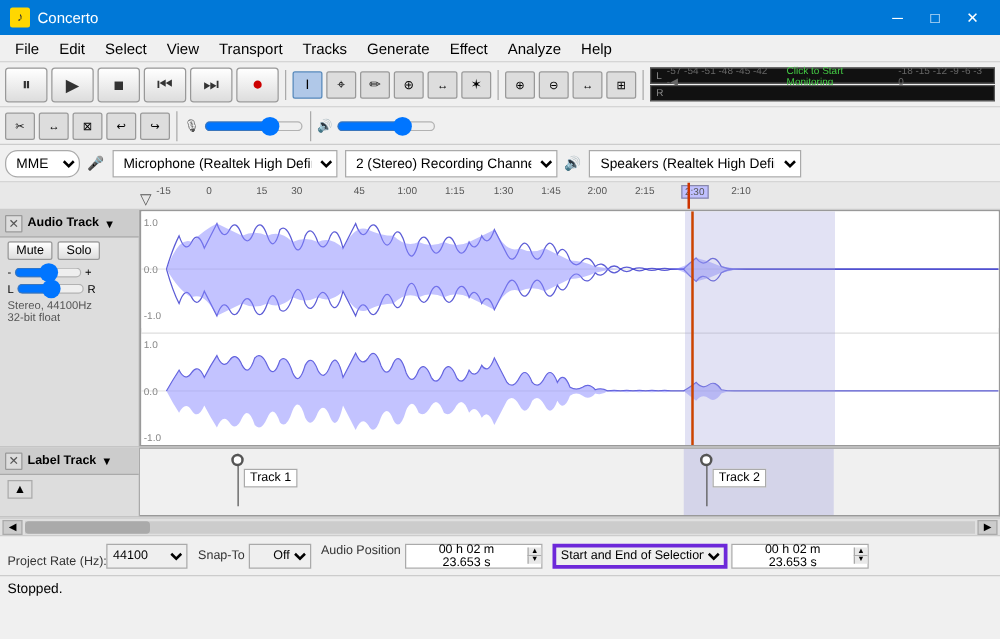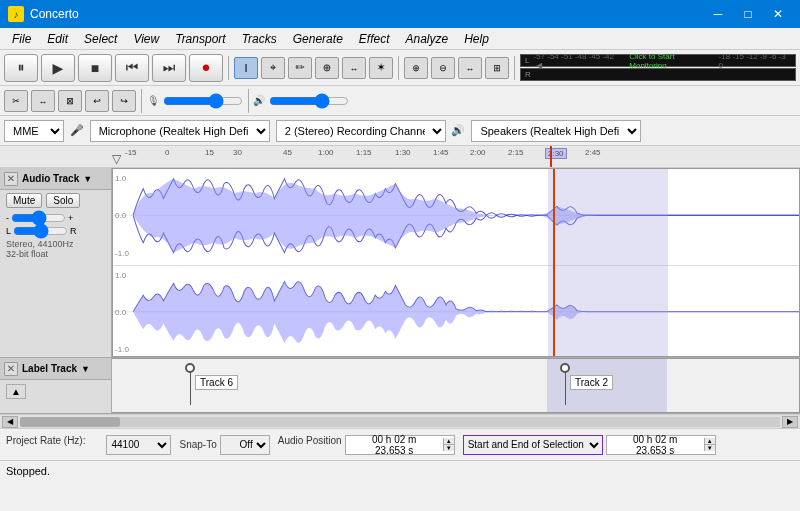--- a/index.html
+++ b/index.html
@@ -8,21 +8,21 @@
     
     .title-bar { background: #0078d7; color: white; height: 28px; display: flex; align-items: center; padding: 0 8px; justify-content: space-between; }
     .title-bar-left { display: flex; align-items: center; gap: 6px; }
     .title-bar-icon { width: 16px; height: 16px; background: #ffd700; border-radius: 2px; display: flex; align-items: center; justify-content: center; font-size: 10px; color: #333; }
     .title-bar-title { font-size: 12px; }
     .title-bar-controls { display: flex; gap: 2px; }
     .title-btn { width: 28px; height: 20px; border: none; cursor: pointer; display: flex; align-items: center; justify-content: center; font-size: 12px; color: white; background: transparent; }
 
     
     .menu-bar { background: #f0f0f0; height: 22px; display: flex; align-items: center; padding: 0 4px; border-bottom: 1px solid #ccc; }
-    .menu-item { padding: 2px 8px; cursor: pointer; font-size: 12px; font-style: italic; }
+    .menu-item { padding: 2px 8px; cursor: pointer; font-size: 12px; }
     
     
     .transport-btn { width: 34px; height: 28px; border: 1px solid #999; background: linear-gradient(to bottom, #fff, #ddd); border-radius: 3px; cursor: pointer; display: flex; align-items: center; justify-content: center; font-size: 14px; color: #333; }
     .transport-btn.record { color: #cc0000; }
     
     
     .tool-btn { width: 24px; height: 22px; border: 1px solid #999; background: #ddd; cursor: pointer; display: flex; align-items: center; justify-content: center; font-size: 11px; border-radius: 2px; }
     .tool-btn.active { background: #b0c8e8; border: 1px solid #5588bb; }
     
     
@@ -121,21 +121,21 @@
   <button class="tool-btn" style="font-size:9px;">↪</button>
   <div class="toolbar-divider"></div>
   <span style="font-size:10px; color:#555;">🎙</span>
   <input type="range" min="0" max="100" value="70" style="width: 80px; height: 8px;">
   <div class="toolbar-divider"></div>
   <span style="font-size:10px; color:#555;">🔊</span>
   <input type="range" min="0" max="100" value="70" style="width: 80px; height: 8px;">
 </div>
 
 <div class="device-toolbar">
-  <select class="device-select" style="width:60px;">
+  <select class="device-select" style="width:60px;border-radius:10px;">
     <option>MME</option>
   </select>
   <span style="font-size:11px;">🎤</span>
   <select class="device-select" style="width:180px;">
     <option>Microphone (Realtek High Defini</option>
   </select>
   <select class="device-select" style="width:170px;">
     <option>2 (Stereo) Recording Channels</option>
   </select>
   <span style="font-size:11px;">🔊</span>
@@ -153,21 +153,21 @@
   <div style="position:absolute; left:205px; top:2px; font-size:8px; color:#555;">15</div>
   <div style="position:absolute; left:233px; top:2px; font-size:8px; color:#555;">30</div>
   <div style="position:absolute; left:283px; top:2px; font-size:8px; color:#555;">45</div>
   <div style="position:absolute; left:318px; top:2px; font-size:8px; color:#555;">1:00</div>
   <div style="position:absolute; left:356px; top:2px; font-size:8px; color:#555;">1:15</div>
   <div style="position:absolute; left:395px; top:2px; font-size:8px; color:#555;">1:30</div>
   <div style="position:absolute; left:433px; top:2px; font-size:8px; color:#555;">1:45</div>
   <div style="position:absolute; left:470px; top:2px; font-size:8px; color:#555;">2:00</div>
   <div style="position:absolute; left:508px; top:2px; font-size:8px; color:#555;">2:15</div>
   <div style="position:absolute; left:545px; top:2px; font-size:8px; color:#555; background:#c0c0ff; padding:0 2px; border:1px solid #88a;">2:30</div>
-  <div style="position:absolute; left:585px; top:2px; font-size:8px; color:#555;">2:45</div>
+  <div style="position:absolute; left:585px; top:2px; font-size:8px; color:#555;">2:10</div>
 
   <div style="position:absolute; left:550px; top:0; width:2px; height:22px; background:#cc3300; z-index:5;"></div>
 </div>
 
 <div style="display:flex; height:190px; border-bottom:1px solid #aaa;">
 
   <div style="width:112px; background:#ddd; border-right:1px solid #aaa; flex-shrink:0; display:flex; flex-direction:column;">
     <div style="background:#ccc; border-bottom:1px solid #aaa; padding:2px 4px; display:flex; align-items:center; gap:4px; height:22px;">
       <div class="track-x">✕</div>
       <span style="font-size:10px; font-weight:bold;text-align:center;">Audio Track</span>
@@ -238,41 +238,41 @@
     </div>
   </div>
 
   <div style="flex:1; background:#f0f0f0; position:relative; overflow:hidden; border:1px solid #999; border-left:none;">
 
     <div style="position:absolute; left:435px; top:0; width:120px; bottom:0; background:rgba(160,160,220,0.35);"></div>
 
     <div style="position:absolute; left:73px; top:4px;">
       <div style="width:1px; height:42px; background:#555; position:absolute; left:5px;"></div>
       <div style="width:10px; height:10px; border:2px solid #555; border-radius:50%; background:white; position:absolute; top:0; left:0;"></div>
-      <div style="position:absolute; top:12px; left:10px; border:1px solid #aaa; background:white; padding:1px 4px; font-size:10px; white-space:nowrap;">Track 6</div>
+      <div style="position:absolute; top:12px; left:10px; border:1px solid #aaa; background:white; padding:1px 4px; font-size:10px; white-space:nowrap;">Track 1</div>
     </div>
 
     <div style="position:absolute; left:448px; top:4px;">
       <div style="width:1px; height:42px; background:#555; position:absolute; left:5px;"></div>
       <div style="width:10px; height:10px; border:2px solid #555; border-radius:50%; background:white; position:absolute; top:0; left:0;"></div>
       <div style="position:absolute; top:12px; left:10px; border:1px solid #aaa; background:white; padding:1px 4px; font-size:10px; white-space:nowrap;">Track 2</div>
     </div>
   </div>
 </div>
 
 <div style="height:14px; background:#e0e0e0; border-top:1px solid #ccc; display:flex; align-items:center; padding:0 2px;">
   <div style="width:16px; height:12px; background:#ccc; border:1px solid #aaa; display:flex; align-items:center; justify-content:center; cursor:pointer; font-size:8px;">◀</div>
   <div style="flex:1; height:10px; background:#ccc; border-radius:0; position:relative; margin:0 2px;">
     <div style="position:absolute; left:0; width:100px; height:10px; background:#aaa; border-radius:3px; cursor:pointer;"></div>
   </div>
   <div style="width:16px; height:12px; background:#ccc; border:1px solid #aaa; display:flex; align-items:center; justify-content:center; cursor:pointer; font-size:8px;">▶</div>
 </div>
 
 <div style="background:#f0f0f0; border-top:1px solid #ccc; height:32px; display:flex; align-items:center; padding:0 6px; gap:8px;">
-  <div style="display:flex; align-items:flex-start; gap:21px;">
+  <div style="display:flex; align-items:flex-end; gap:0;">
     <span style="font-size:10px; color:#333;">Project Rate (Hz):</span>
     <select style="height:20px; font-size:10px; border:1px solid #aaa; width:65px;">
       <option>44100</option>
     </select>
   </div>
   <div style="display:flex; align-items:center; gap:3px;">
     <span style="font-size:10px; color:#333;">Snap-To</span>
     <select style="height:20px; font-size:10px; border:1px solid #aaa; width:50px;text-align:right;">
       <option>Off</option>
     </select>
@@ -281,21 +281,21 @@
     <span style="font-size:10px; color:#333;">Audio Position</span>
     <div class="spin-input" style="width:110px;">
       <span class="spin-val">00 h 02 m 23.653 s</span>
       <div class="spin-arrows">
         <button class="spin-up">▲</button>
         <button class="spin-down">▼</button>
       </div>
     </div>
   </div>
   <div style="display:flex; align-items:center; gap:3px;">
-    <select style="height:20px; font-size:10px; border:1px solid #6d28d9; width:140px;">
+    <select style="height:20px; font-size:10px; border:3px solid #6d28d9; width:140px;">
       <option>Start and End of Selection</option>
     </select>
     <div class="spin-input" style="width:110px;">
       <span class="spin-val">00 h 02 m 23.653 s</span>
       <div class="spin-arrows">
         <button class="spin-up">▲</button>
         <button class="spin-down">▼</button>
       </div>
     </div>
   </div>

